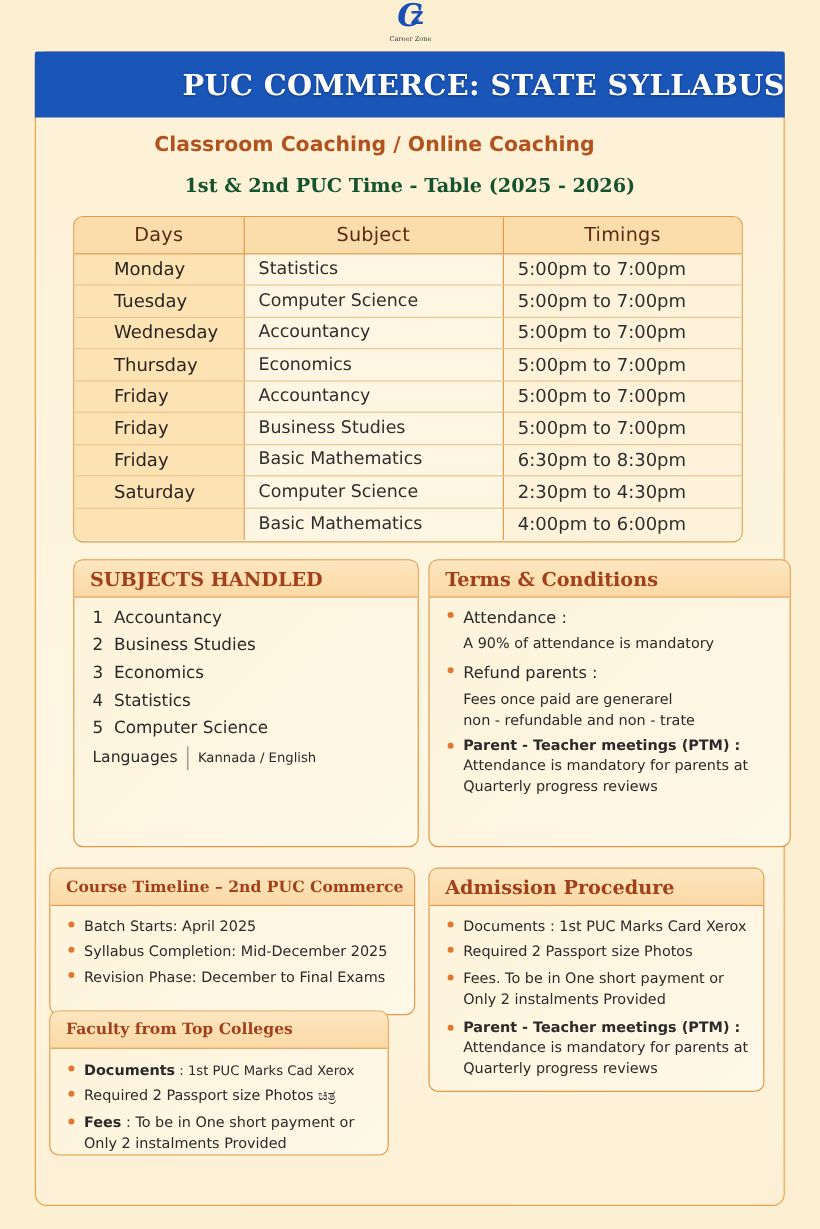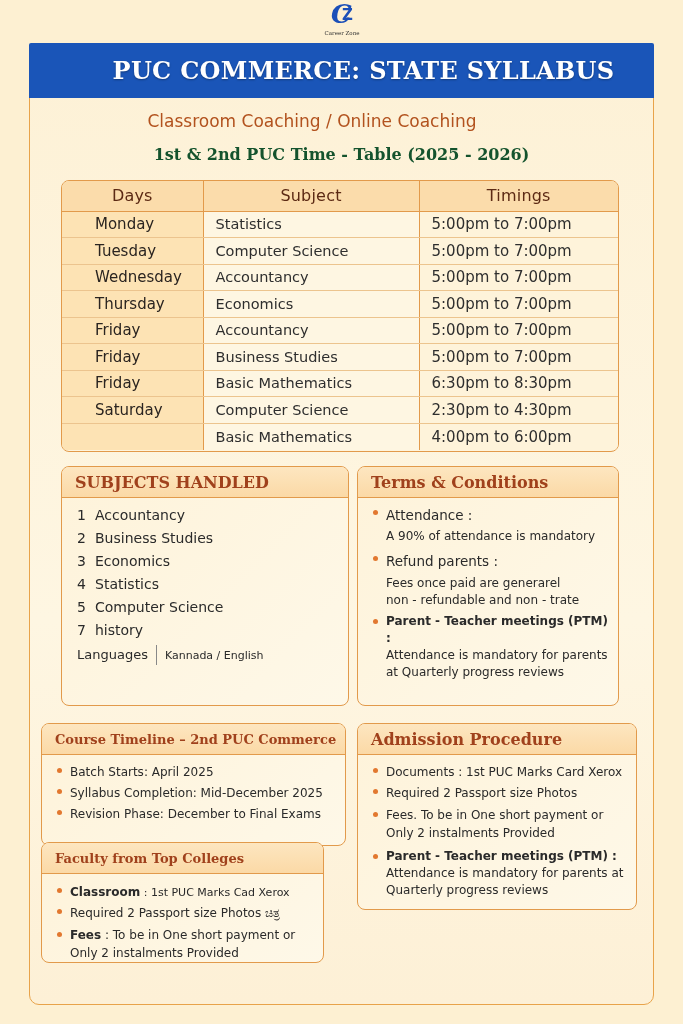--- a/index.html
+++ b/index.html
@@ -34,31 +34,31 @@
   }
   .frame {
     position: absolute; left: 29px; top: 43px; width: 625px; height: 962px;
     border: 1.5px solid #e8a34a; border-radius: 10px;
     background: linear-gradient(180deg, #fdf1d6 0%, #fef6e2 60%, #fdf0d6 100%);
   }
   .banner {
     position: absolute; left: 29px; top: 43px; width: 625px; height: 55px;
     background: #1a55b8;
     border-radius: 2px 2px 0 0;
-    display: flex; align-items: center; justify-content: center; padding-left: 44px;
+    display: flex; align-items: center; justify-content: flex-end; padding-left: 44px;
   }
   .banner-title {
     font-family: "DejaVu Serif", serif; font-weight: bold;
     color: #ffffff; font-size: 24px; letter-spacing: 0.3px;
     text-shadow: 0 1px 2px rgba(0,0,0,0.35);
   }
   .subtitle {
     position: absolute; left: 29px; width: 566px; top: 111px;
     text-align: center; font-family: "DejaVu Sans", sans-serif;
-    font-size: 17px; color: #b2521e;
+    font-size: 17px; color: #b2521e; font-weight: bold;
   }
   .tt-title {
     position: absolute; left: 29px; width: 625px; top: 145px;
     text-align: center; font-family: "DejaVu Serif", serif; font-weight: bold;
     font-size: 16px; color: #14532d;
   }
   .timetable {
     position: absolute; left: 61px; top: 180px; width: 558px; height: 272px;
     border: 1.5px solid #e29a4b; border-radius: 8px; overflow: hidden;
     background: #fef4dc;
@@ -195,28 +195,27 @@
 </div>
 
 <div class="card" style="left:61px; top:466px; width:288px; height:240px;">
   <div class="card-head">SUBJECTS HANDLED</div>
   <div class="subj-list">
     <div class="subj-item"><span class="subj-num">1</span><span>Accountancy</span></div>
     <div class="subj-item"><span class="subj-num">2</span><span>Business Studies</span></div>
     <div class="subj-item"><span class="subj-num">3</span><span>Economics</span></div>
     <div class="subj-item"><span class="subj-num">4</span><span>Statistics</span></div>
     <div class="subj-item"><span class="subj-num">5</span><span>Computer Science</span></div>
-    <div class="subj-item"><span class="subj-num">7</span><span>history</span></div>
     <div class="lang-row">
       <span class="lang-label">Languages</span><span class="lang-val">Kannada / English</span>
     </div>
   </div>
 </div>
 
-<div class="card" style="left:357px; top:466px; width:262px; height:240px;">
+<div class="card" style="left:357px; top:466px; width:302px; height:240px;">
   <div class="card-head">Terms &amp; Conditions</div>
   <ul class="bullets" style="padding-top:6px;">
     <li style="font-size:13.5px; line-height:22px;"><span>Attendance :</span></li>
     <li style="font-size:12px; line-height:20px; margin-bottom:4px;" class="nodot"><span>A 90% of attendance is mandatory</span></li>
     <li style="font-size:13.5px; line-height:22px;"><span>Refund parents :</span></li>
     <li style="font-size:12px; line-height:17px; margin-top:3px; margin-bottom:4px;" class="nodot">
         <span class="sub">Fees once paid are generarel</span>
         <span class="sub">non - refundable and non - trate</span>
       </li>
     <li><span class="b sub">Parent - Teacher meetings (PTM) :</span><span>Attendance is mandatory for parents at Quarterly progress reviews</span></li>
@@ -228,21 +227,21 @@
   <ul class="bullets" style="padding-top:7px;">
     <li style="line-height:21px;">Batch Starts: April 2025</li>
     <li style="line-height:21px;">Syllabus Completion: Mid-December 2025</li>
     <li style="line-height:21px;">Revision Phase: December to Final Exams</li>
   </ul>
 </div>
 
 <div class="card" style="left:41px; top:842px; width:283px; height:121px;">
   <div class="card-head small">Faculty from Top Colleges</div>
   <ul class="bullets" style="padding-top:8px;">
-    <li style="line-height:21px;"><span class="b">Classroom</span><span style="font-size:11px;"> : 1st PUC  Marks Cad Xerox</span></li>
+    <li style="line-height:21px;"><span class="b">Documents</span><span style="font-size:11px;"> : 1st PUC  Marks Cad Xerox</span></li>
     <li style="line-height:21px;"><span>Required 2 Passport size Photos  ಚಿತ್ರ</span></li>
     <li style="line-height:18px; margin-top:2px;"><span class="b">Fees</span><span> : To be in One short payment or Only 2 instalments Provided</span></li>
   </ul>
 </div>
 
 <div class="card" style="left:357px; top:723px; width:280px; height:187px;">
   <div class="card-head">Admission Procedure</div>
   <ul class="bullets" style="padding-top:7px;">
     <li style="line-height:21px;">Documents : 1st PUC Marks Card Xerox</li>
     <li style="line-height:21px;">Required 2 Passport size Photos</li>

